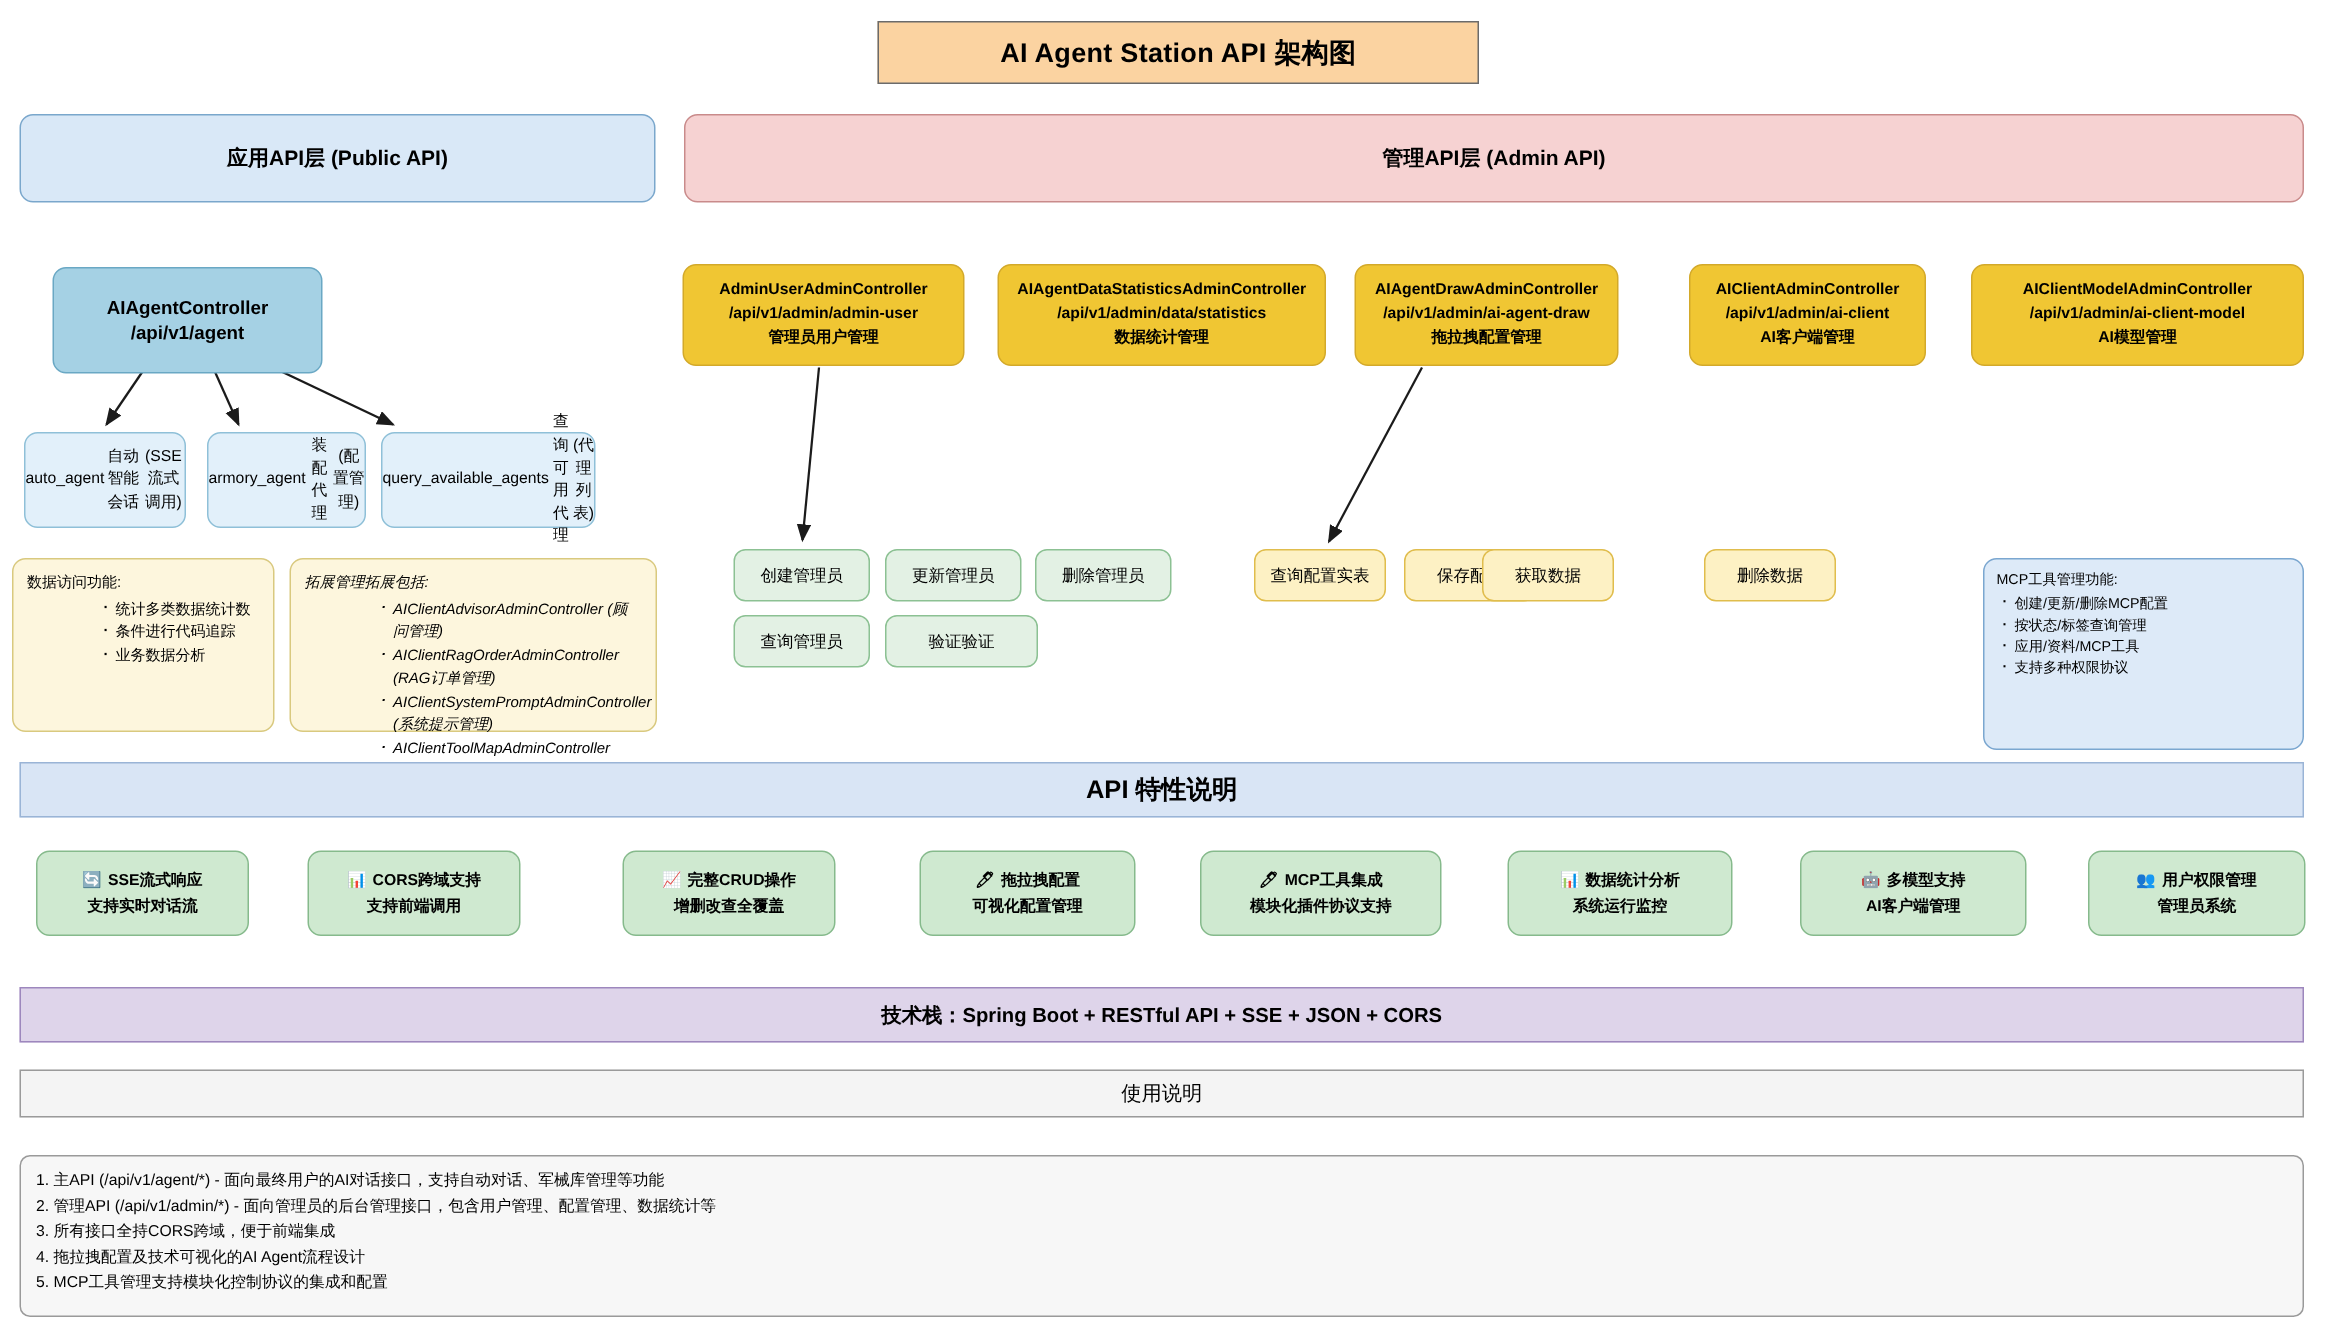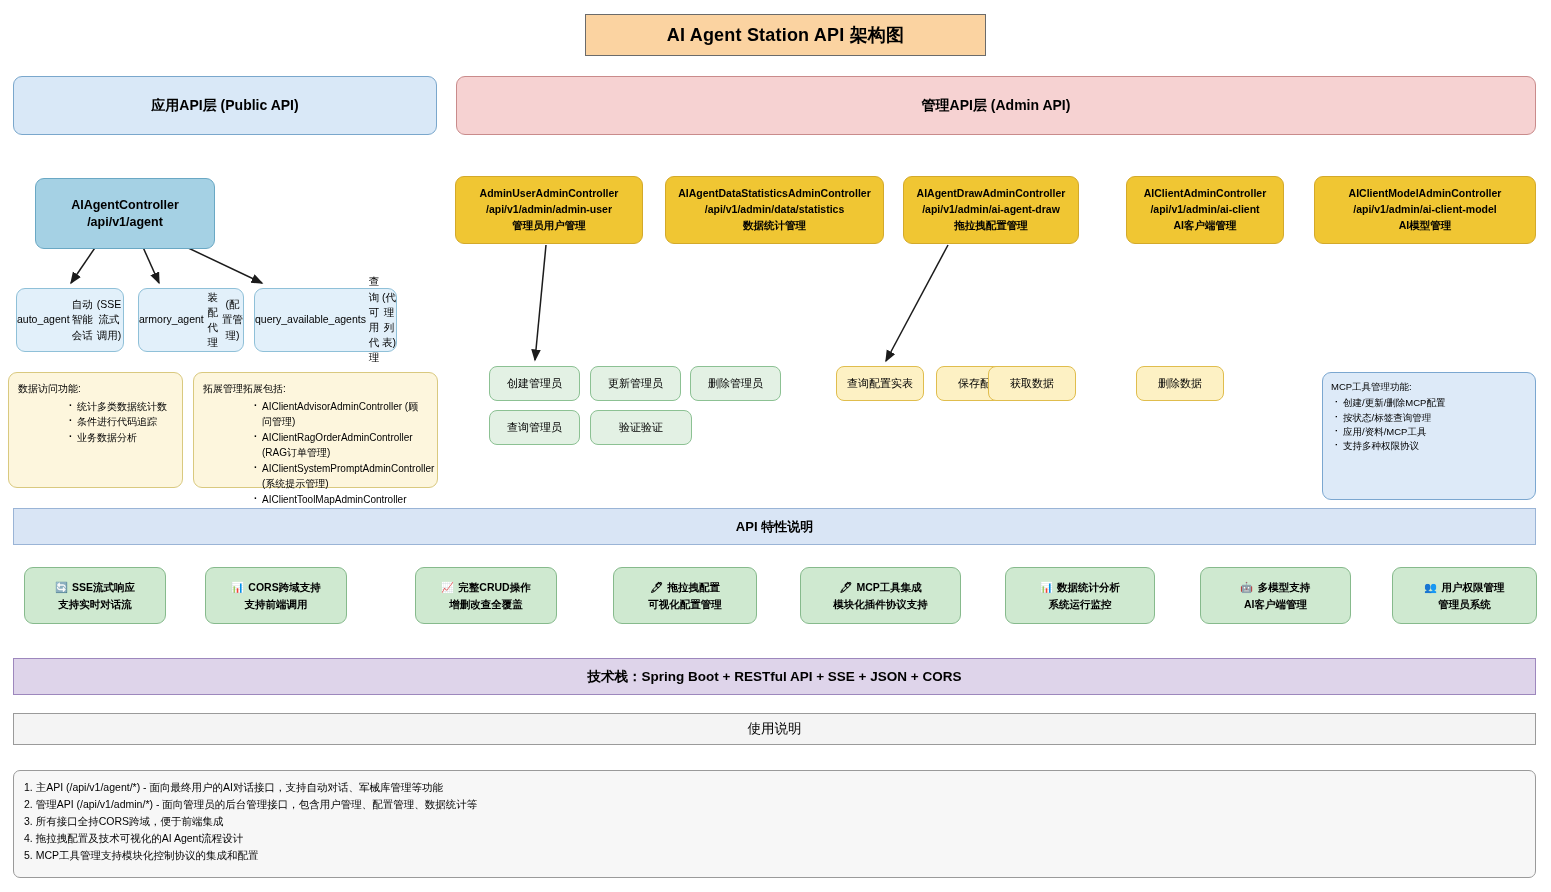--- a/index.html
+++ b/index.html
@@ -61,21 +61,21 @@
   .ep0 { left: 16px;  top: 288px; width: 108px; }
   .ep1 { left: 138px; top: 288px; width: 106px; }
   .ep2 { left: 254px; top: 288px; width: 143px; }
 
   
   .note-yellow {
     background: #fdf6dd; border: 1px solid #d9c97f; border-radius: 9px;
     font-size: 10px; line-height: 1.55; padding: 8px 9px;
   }
   .note-a { left: 8px;  top: 372px; width: 175px; height: 116px; }
-  .note-b { left: 193px; top: 372px; width: 245px; height: 116px; }
+  .note-b { left: 193px; top: 372px; width: 245px; height: 116px; font-style: italic; }
   .note-yellow ul { margin: 2px 0 0 0; padding-left: 11px; list-style: none; }
   .note-yellow li { position: relative; padding-left: 8px; margin-left: 40px; }
   .note-yellow li::before {
     content: "·"; position: absolute; left: 0; top: -1px; font-weight: bold;
   }
   .note-title { white-space: nowrap; }
 
   
   .note-blue {
     left: 1322px; top: 372px; width: 214px; height: 128px;
@@ -117,21 +117,21 @@
   .oy0 { left: 836px;  top: 366px; width: 88px; }
   .oy1 { left: 936px;  top: 366px; width: 88px; }
   .oy2 { left: 988px; top: 366px; width: 88px; }
   .oy3 { left: 1136px; top: 366px; width: 88px; }
 
   
   .feature-banner {
     left: 13px; top: 508px; width: 1523px; height: 37px;
     background: #d9e5f5; border: 1px solid #9ab4d6;
     display: flex; align-items: center; justify-content: center;
-    font-size: 13px; font-weight: bold;
+    font-size: 17px; font-weight: bold;
   }
   .feature-card {
     top: 567px; height: 57px;
     background: #cfe9d0; border: 1px solid #86ba8c; border-radius: 9px;
     display: flex; flex-direction: column; align-items: center; justify-content: center;
     font-size: 10.5px; font-weight: bold; line-height: 1.55; text-align: center;
   }
   .feature-card .row1 { display: flex; align-items: center; gap: 4px; }
   .feature-card .ico { font-size: 10.5px; }
   .fc0 { left: 24px;   width: 142px; }

